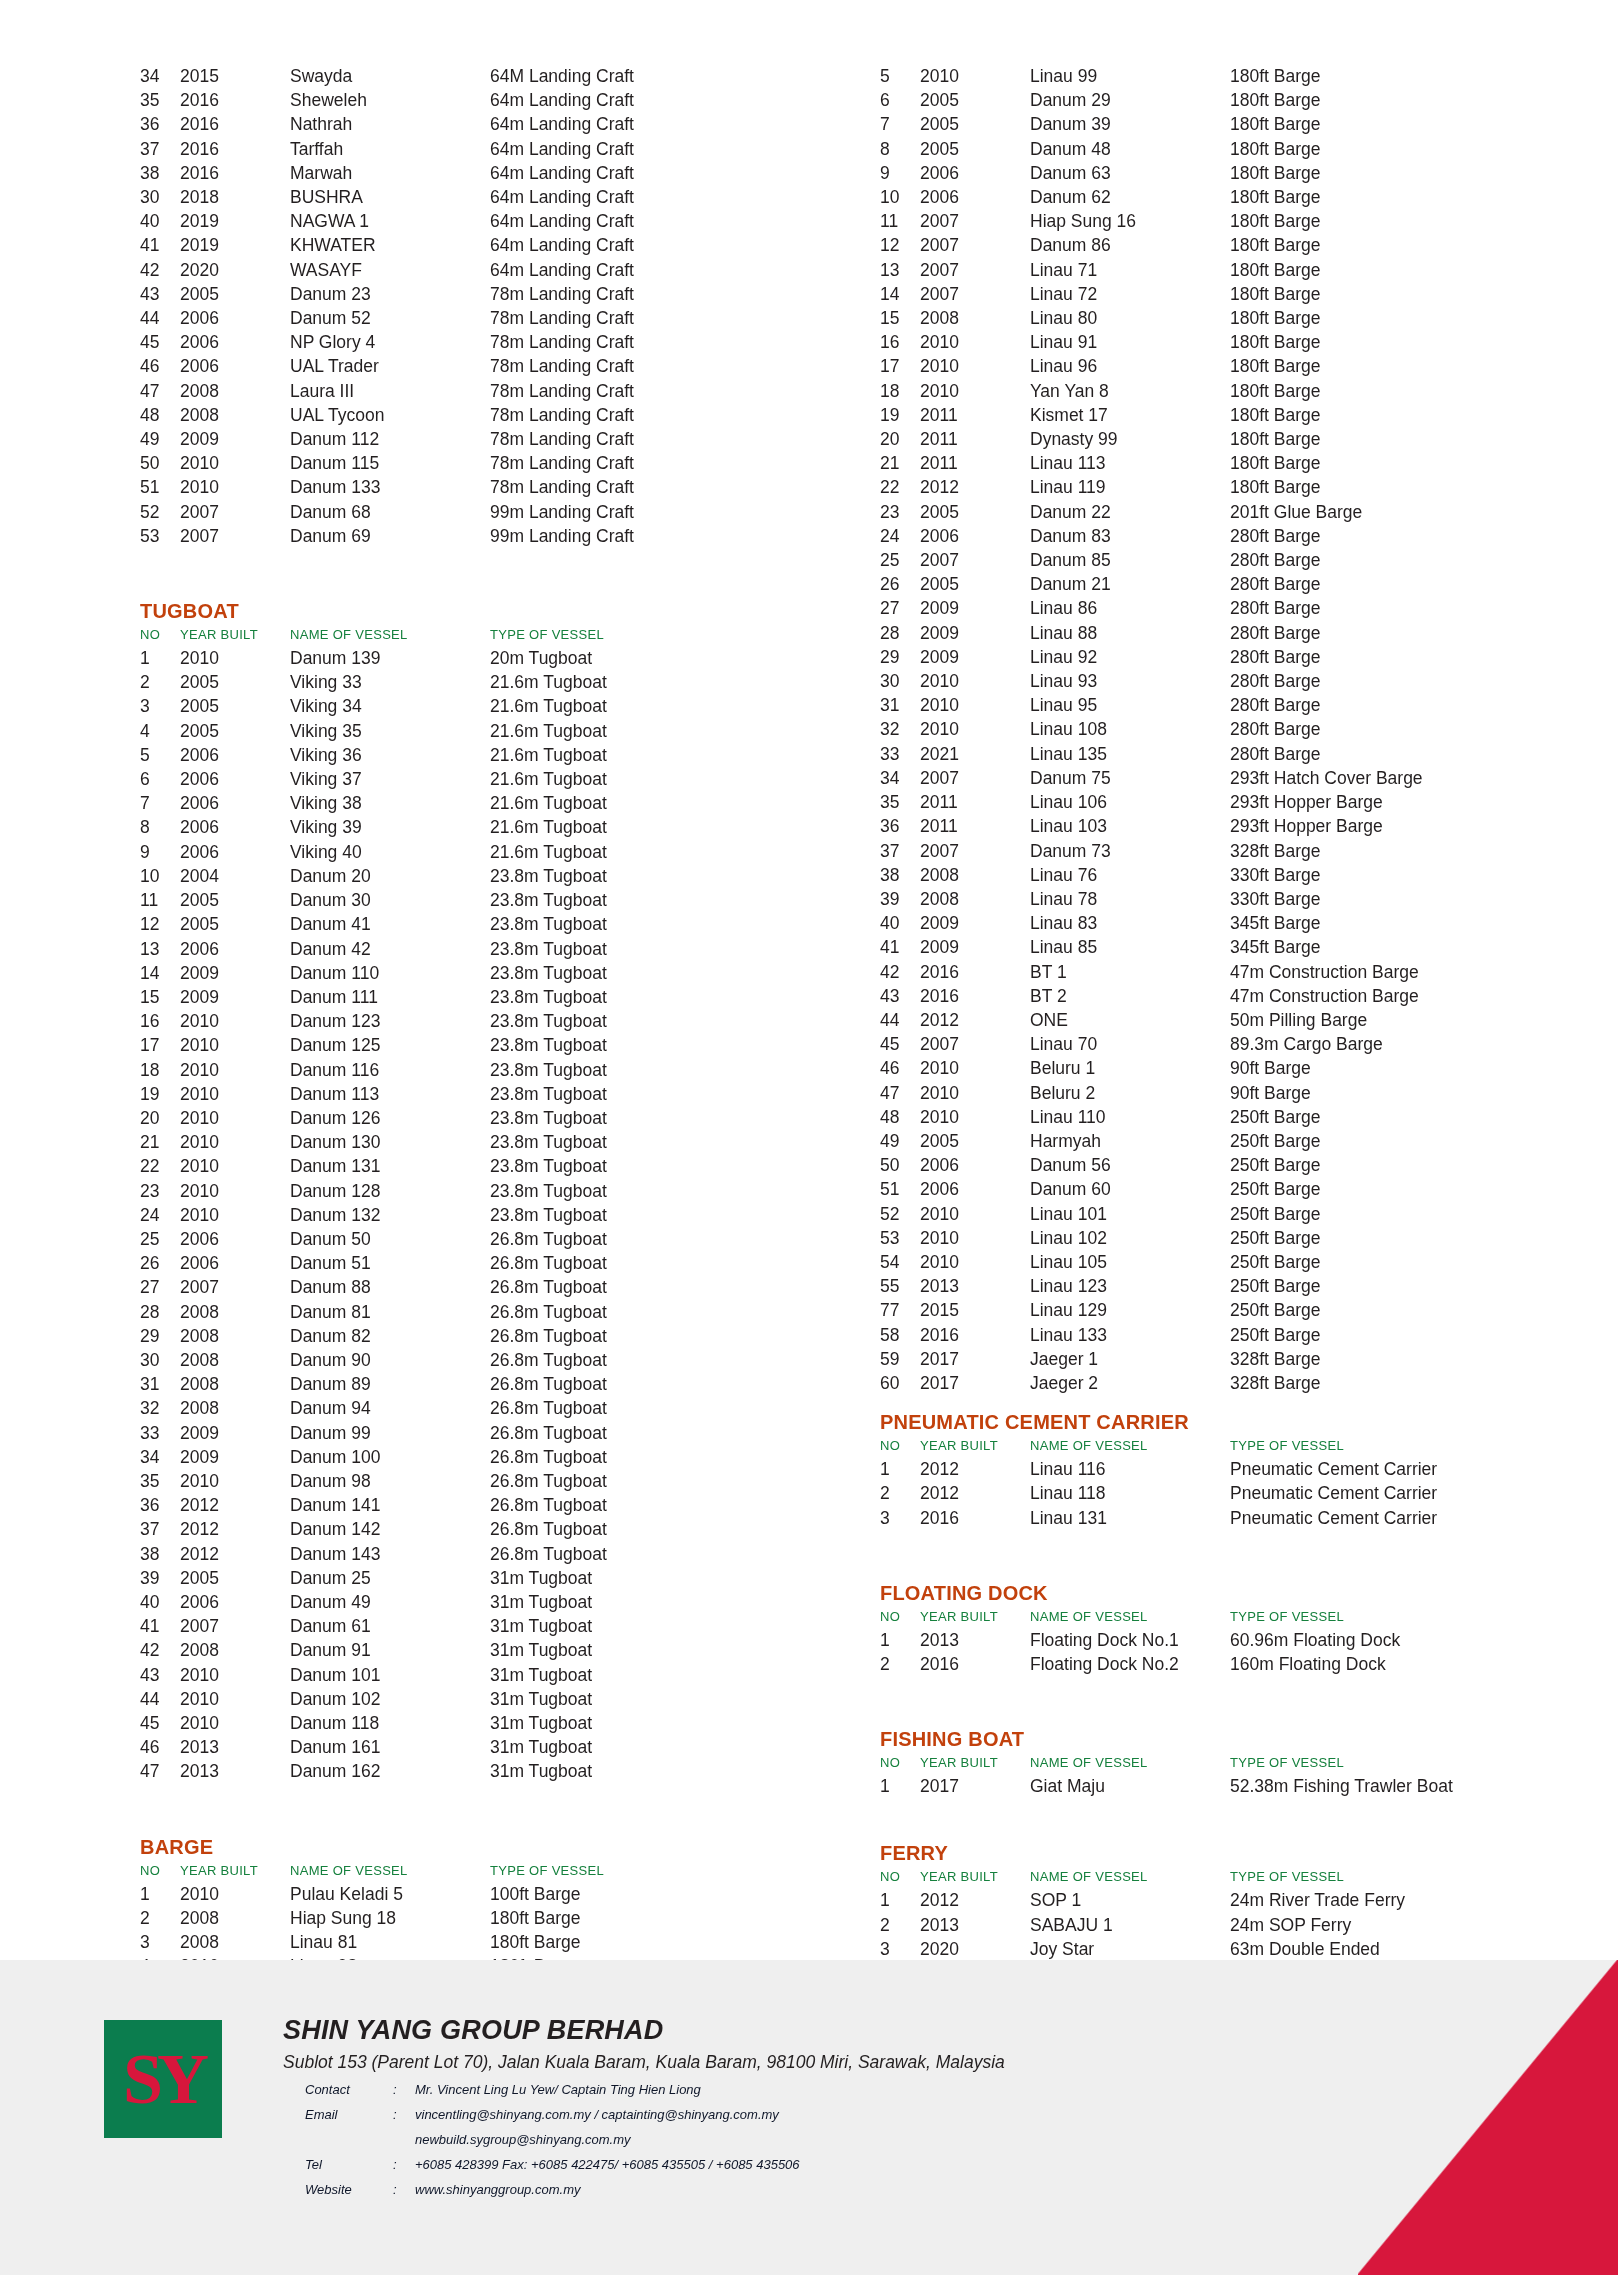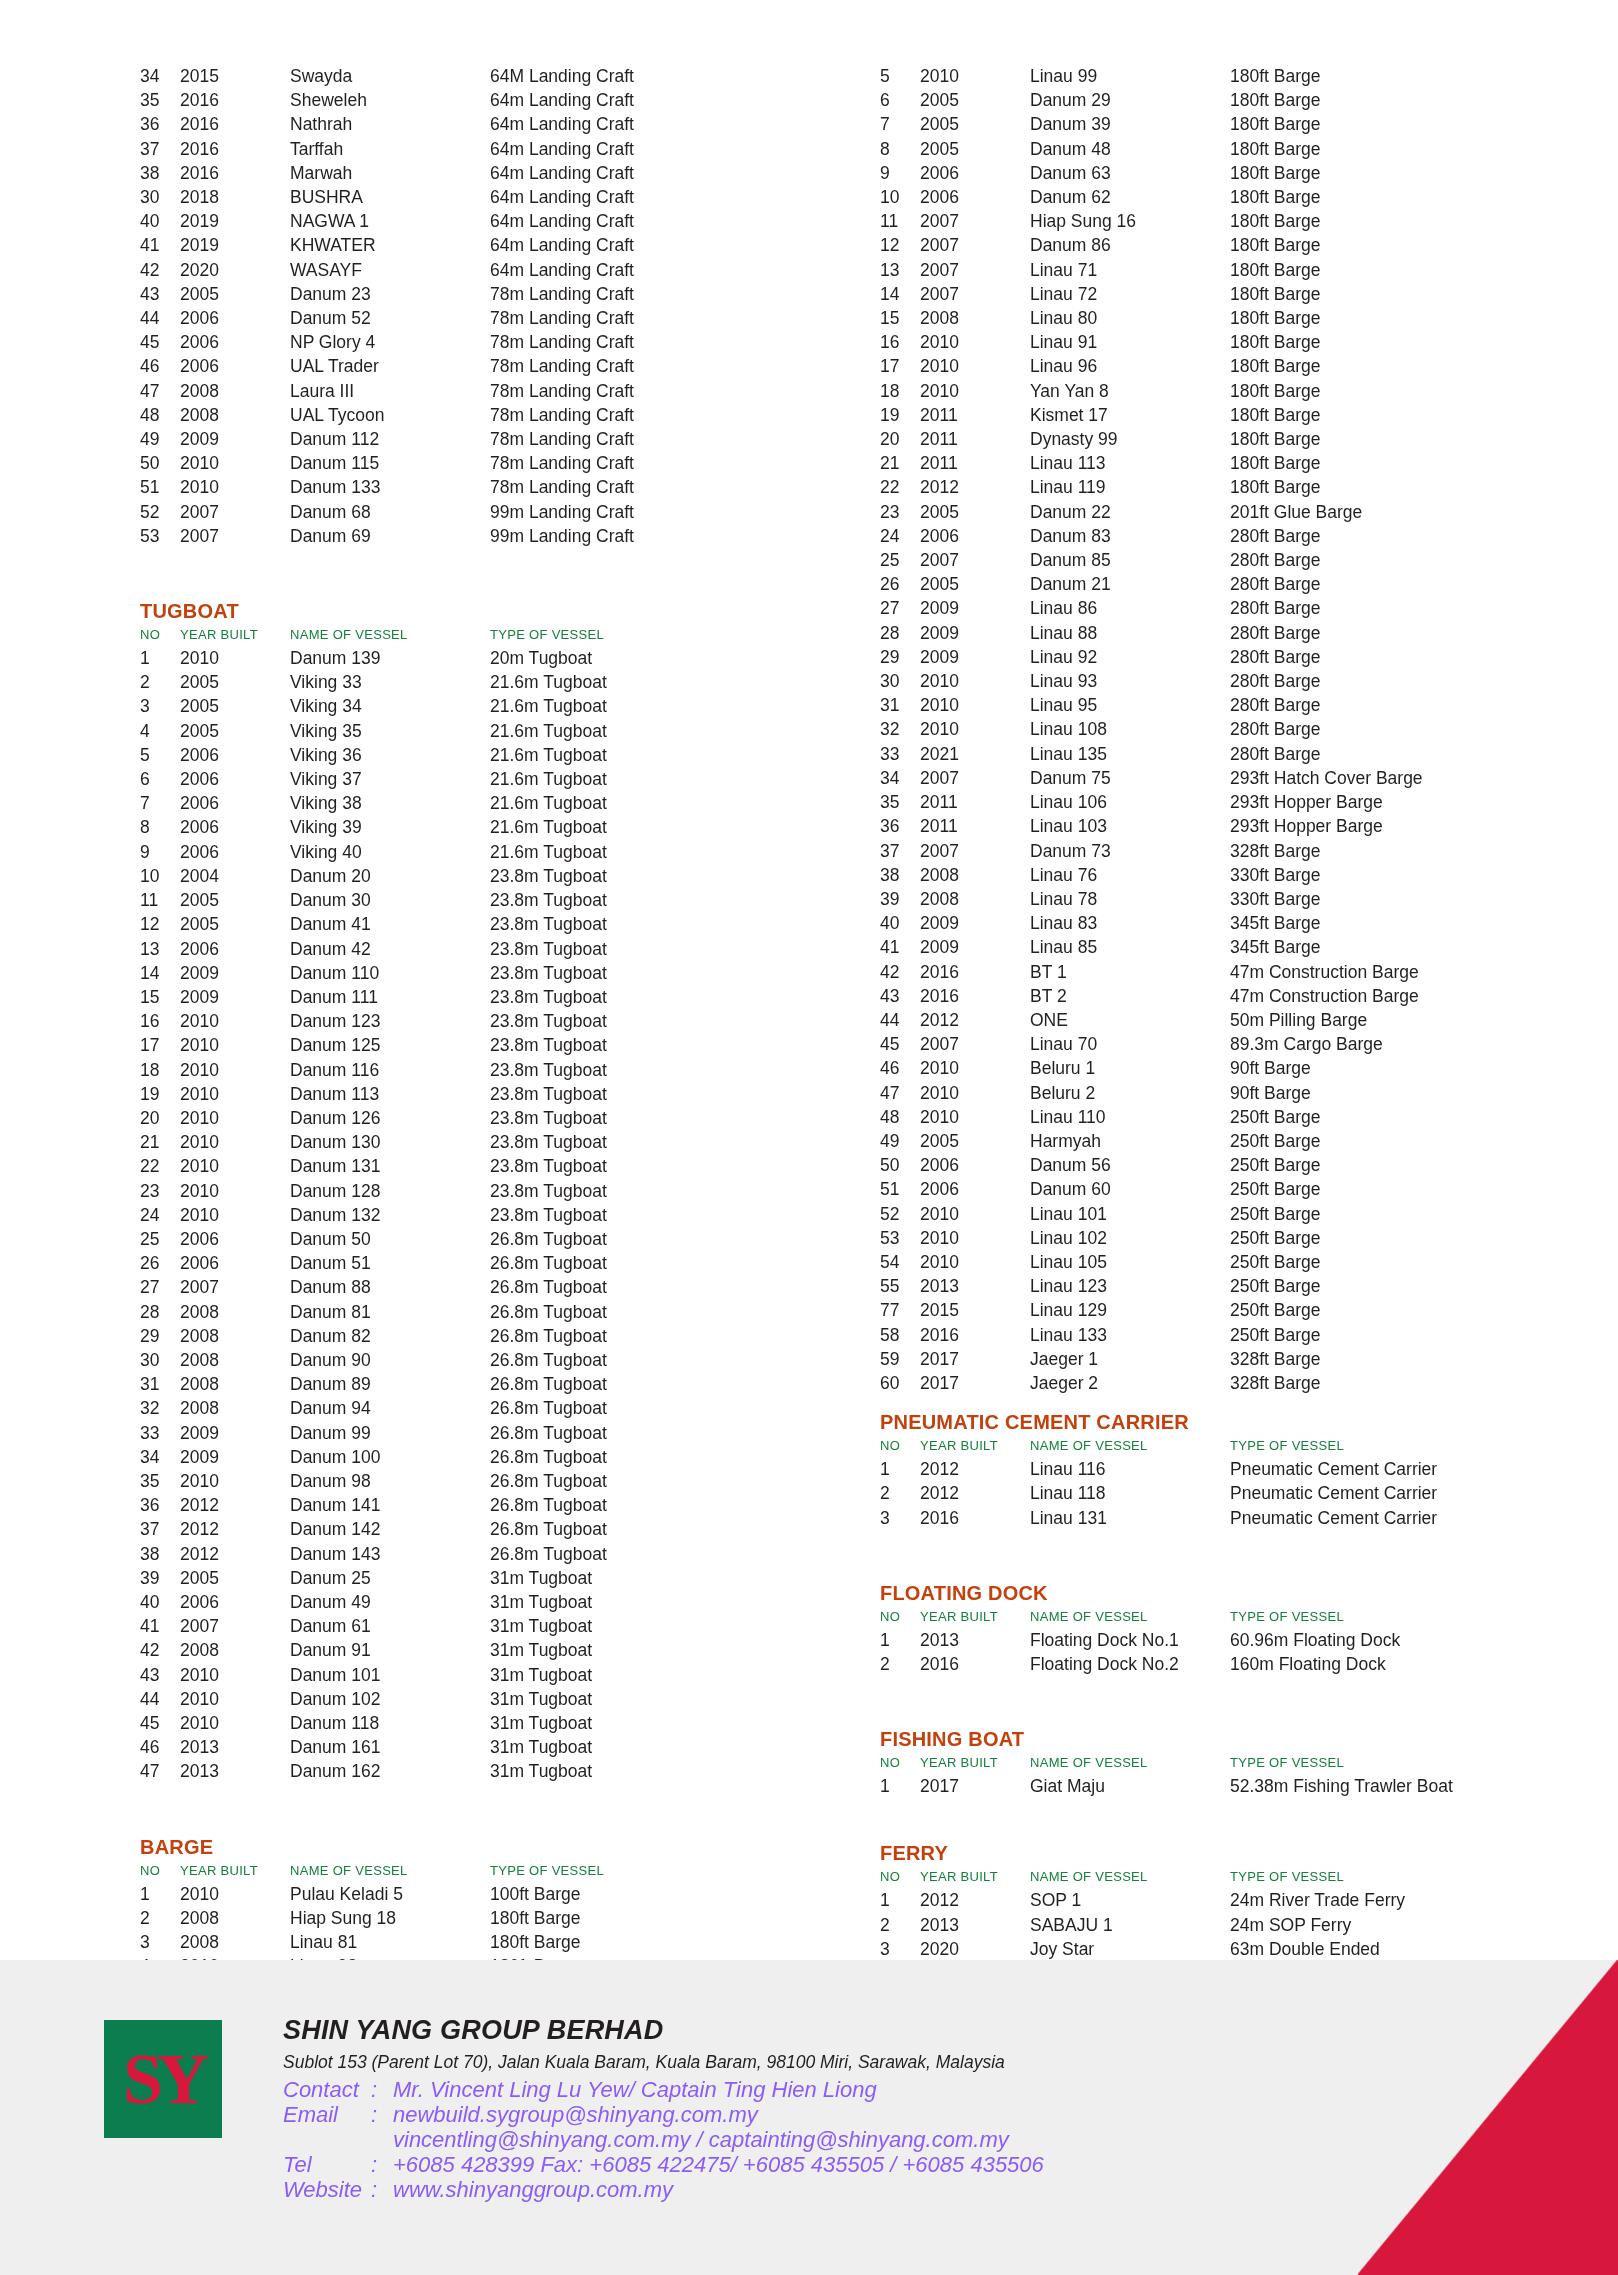--- a/index.html
+++ b/index.html
@@ -78,21 +78,21 @@
     line-height:118px;
     text-align:center;
     letter-spacing:-6px;
   }
   .f-info { position:absolute; left:283px; top:54px; width:1100px;font-style:italic; }
   .f-company {
     font-size:27px; font-weight:bold; letter-spacing:0.2px;
     color:#231f20; line-height:32px; margin-bottom:4px;
   }
   .f-addr { font-size:17.5px; line-height:25px; color:#231f20; margin-bottom:2px; }
-  .f-rows { font-size:22px; line-height:25px; color:#8b5cf6; }
+  .f-rows { font-size:13px; line-height:25px; color:#0f172a;margin-left:22px; }
   .f-rows .r { display:flex; }
   .f-rows .lbl { width:88px; flex:0 0 88px; }
   .f-rows .col2 { width:22px; flex:0 0 22px; }
   .f-rows .val { flex:1 1 auto; }
   .f-rows .val .sub { display:block; }
 </style>
 </head>
 <body>
 
 <div class="page">
@@ -1048,22 +1048,22 @@
       <div class="f-rows">
         <div class="r">
           <span class="lbl">Contact</span>
           <span class="col2">:</span>
           <span class="val">Mr. Vincent Ling Lu Yew/ Captain Ting Hien Liong</span>
         </div>
         <div class="r">
           <span class="lbl">Email</span>
           <span class="col2">:</span>
           <span class="val">
+            <span class="sub">vincentling@shinyang.com.my / captainting@shinyang.com.my</span>
             <span class="sub">newbuild.sygroup@shinyang.com.my</span>
-            <span class="sub">vincentling@shinyang.com.my / captainting@shinyang.com.my</span>
           </span>
         </div>
         <div class="r">
           <span class="lbl">Tel</span>
           <span class="col2">:</span>
           <span class="val">+6085 428399 Fax: +6085 422475/ +6085 435505 / +6085 435506</span>
         </div>
         <div class="r">
           <span class="lbl">Website</span>
           <span class="col2">:</span>

